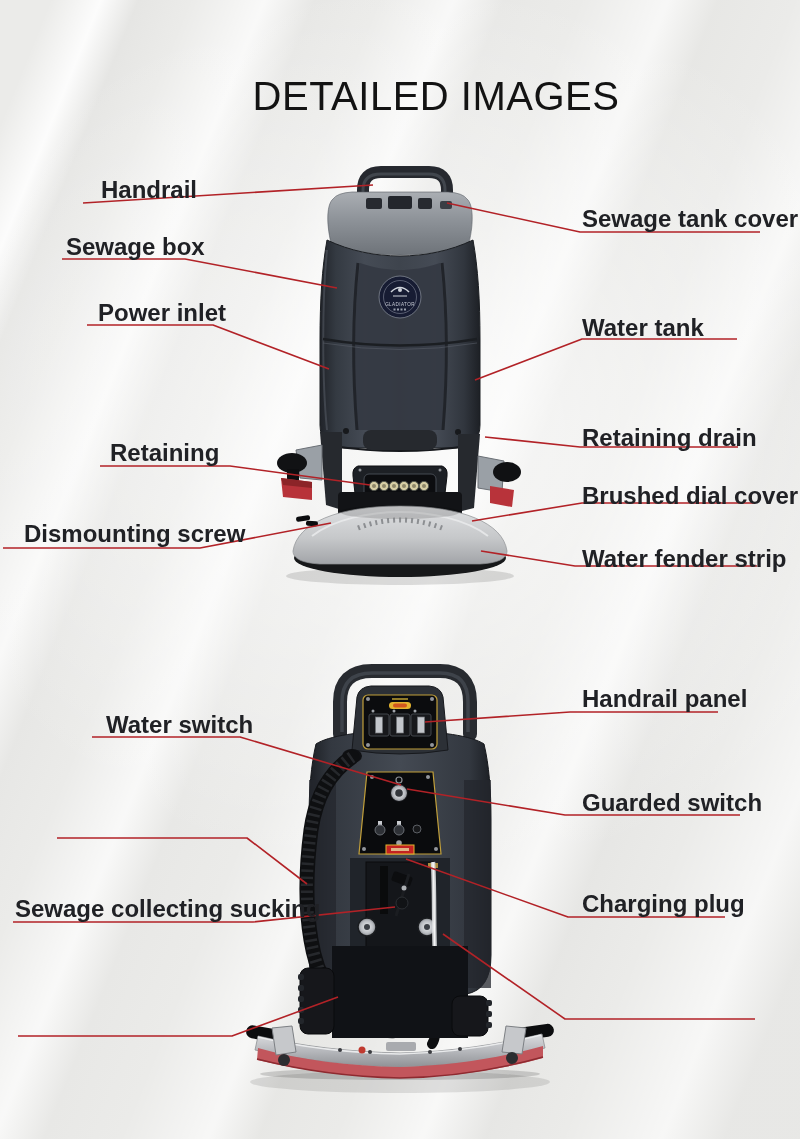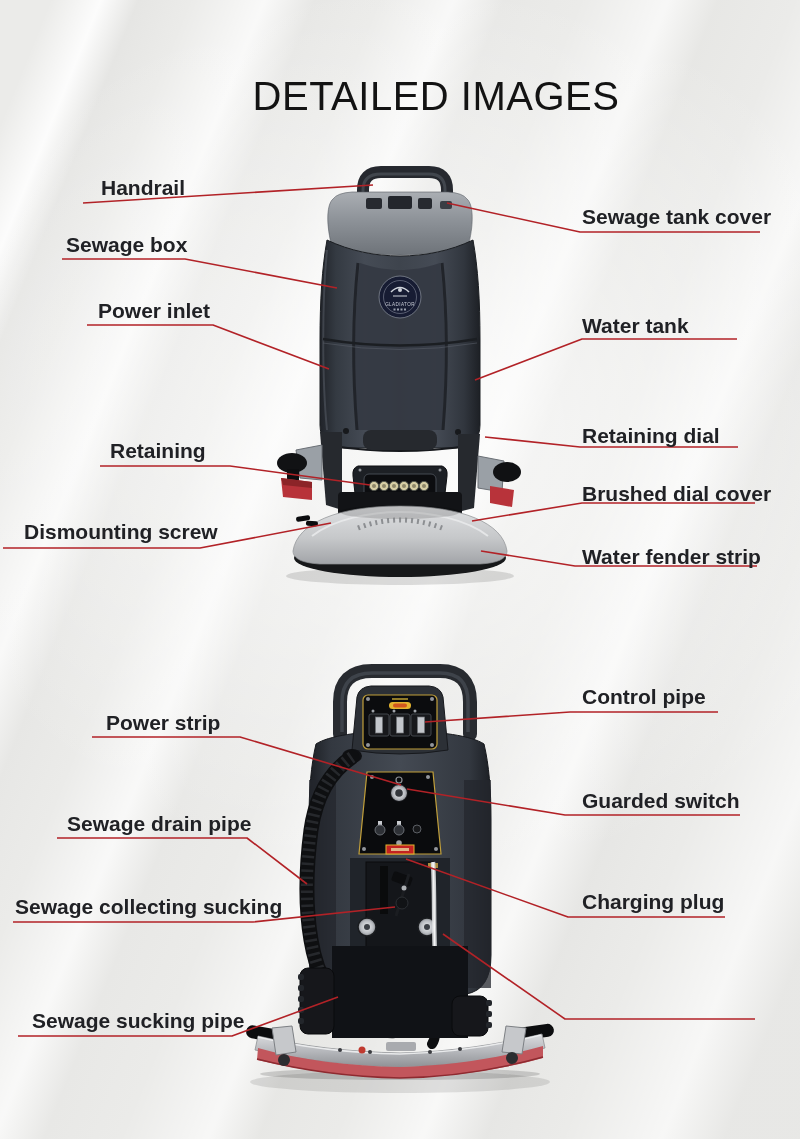--- a/index.html
+++ b/index.html
@@ -18,21 +18,21 @@
       #ebebe9;
   }
   .page-title{
     position:absolute; left:0; top:74px; width:100%;
     text-align:center; font-size:40px; font-weight:normal; letter-spacing:.5px;
     color:#131313;
     padding-left:36px;
   }
   .lbl{
     position:absolute; white-space:nowrap;
-    font-size:21px; font-weight:bold; color:#202125;
+    font-size:24px; font-weight:bold; color:#202125;
   }
   .art{position:absolute; left:0; top:0;}
 </style>
 </head>
 <body>
 
 <div class="canvas">
 
   <div class="page-title">DETAILED IMAGES</div>
 
@@ -336,24 +336,22 @@
     </g>
   </svg>
 
   <div class="lbl" style="left:101px;top:176px">Handrail</div>
   <div class="lbl" style="left:66px;top:233px">Sewage box</div>
   <div class="lbl" style="left:98px;top:299px">Power inlet</div>
   <div class="lbl" style="left:110px;top:439px">Retaining</div>
   <div class="lbl" style="left:582px;top:205px">Sewage tank cover</div>
   <div class="lbl" style="left:24px;top:520px">Dismounting screw</div>
   <div class="lbl" style="left:582px;top:314px">Water tank</div>
-  <div class="lbl" style="left:582px;top:424px">Retaining dial</div>
+  <div class="lbl" style="left:582px;top:424px">Retaining drain</div>
   <div class="lbl" style="left:582px;top:545px">Water fender strip</div>
   <div class="lbl" style="left:582px;top:482px">Brushed dial cover</div>
-  <div class="lbl" style="left:106px;top:711px">Power strip</div>
-  <div class="lbl" style="left:67px;top:812px">Sewage drain pipe</div>
+  <div class="lbl" style="left:106px;top:711px">Water switch</div>
   <div class="lbl" style="left:15px;top:895px">Sewage collecting sucking</div>
-  <div class="lbl" style="left:32px;top:1009px">Sewage sucking pipe</div>
-  <div class="lbl" style="left:582px;top:685px">Control pipe</div>
+  <div class="lbl" style="left:582px;top:685px">Handrail panel</div>
   <div class="lbl" style="left:582px;top:789px">Guarded switch</div>
   <div class="lbl" style="left:582px;top:890px">Charging plug</div>
 
 </div>
 
 </body></html>

